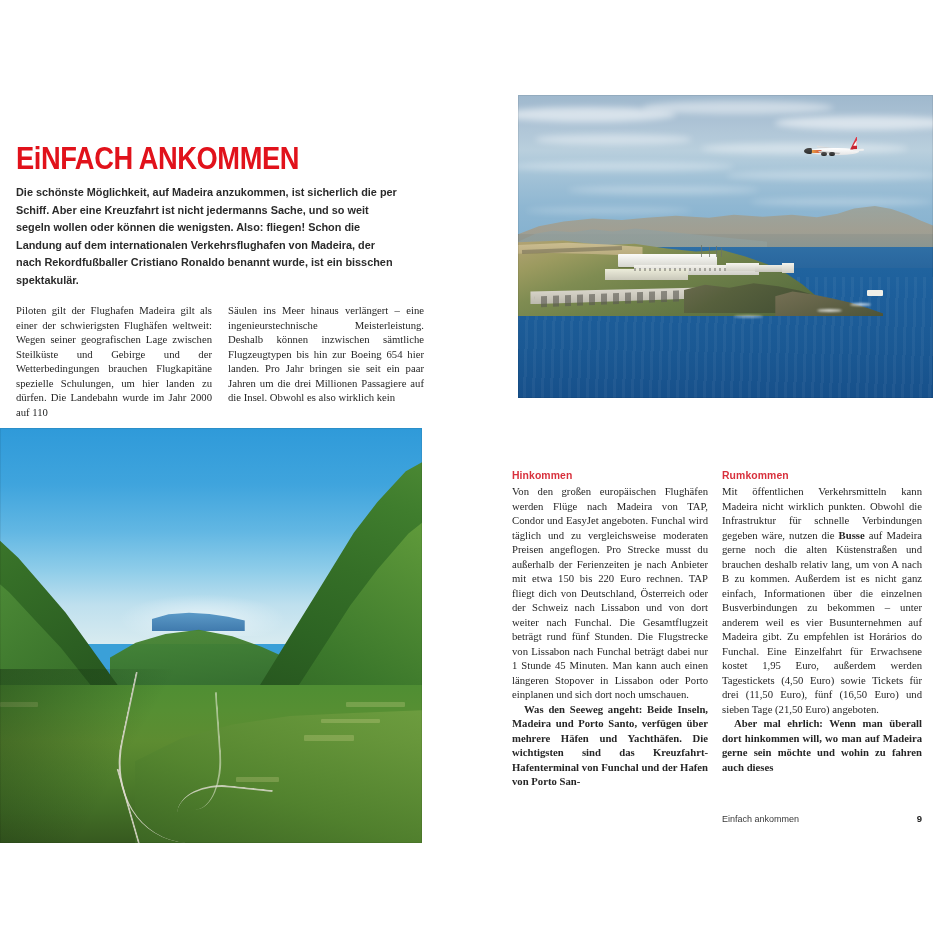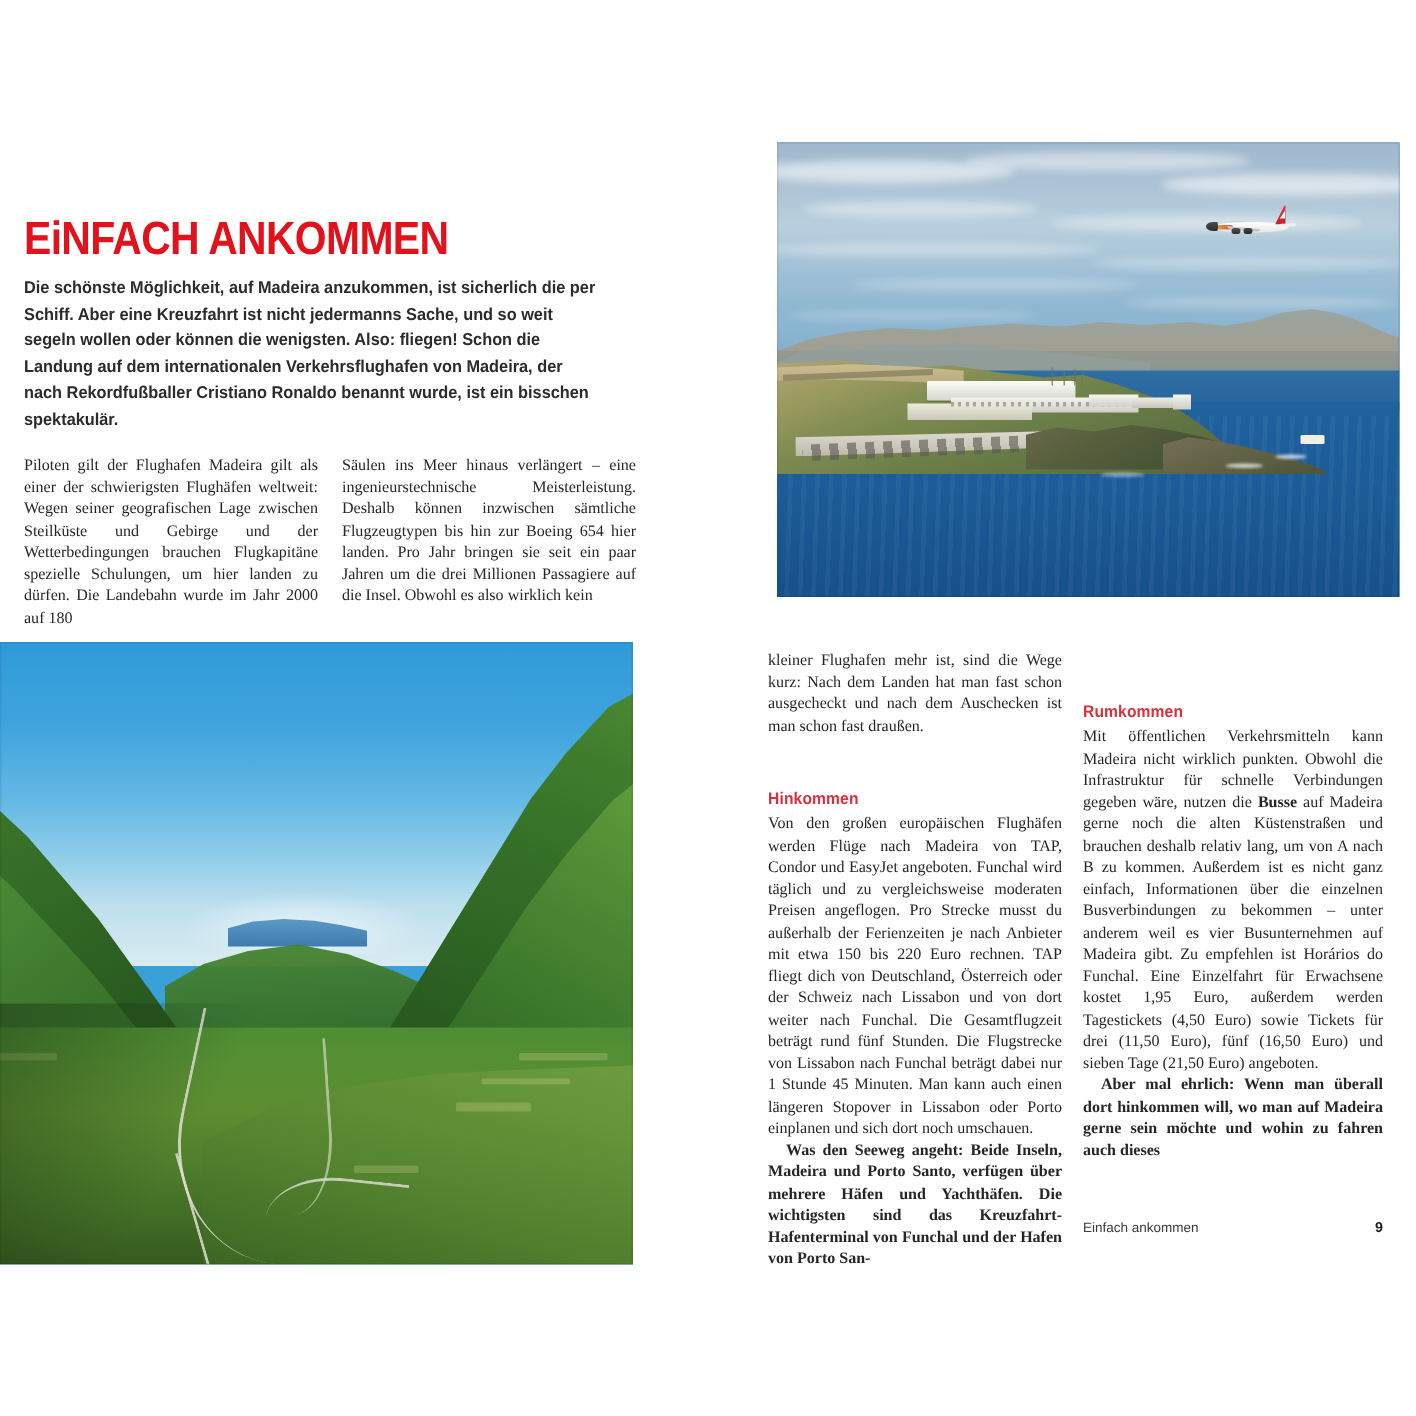--- a/index.html
+++ b/index.html
@@ -354,29 +354,28 @@
 </head>
 <body>
 
 <div class="page">
 
   <div id="heading">EiNFACH ANKOMMEN</div>
 
   <div id="intro">Die schönste Möglichkeit, auf Madeira anzukommen, ist sicherlich die per Schiff. Aber eine Kreuzfahrt ist nicht jedermanns Sache, und so weit segeln wollen oder können die wenigsten. Also: fliegen! Schon die Landung auf dem internationalen Verkehrsflughafen von Madeira, der nach Rekordfußballer Cristiano Ronaldo benannt wurde, ist ein bisschen spektakulär.</div>
 
   <div id="col-a" class="serif">
-    <p>Piloten gilt der Flughafen Madeira gilt als einer der schwierigsten Flughäfen weltweit: Wegen seiner geografischen Lage zwischen Steilküste und Gebirge und der Wetterbedingungen brauchen Flugkapitäne spezielle Schulungen, um hier landen zu dürfen. Die Landebahn wurde im Jahr 2000 auf 180</p>
+    <p>Piloten gilt der Flughafen Madeira gilt als einer der schwierigsten Flughäfen weltweit: Wegen seiner geografischen Lage zwischen Steilküste und Gebirge und der Wetterbedingungen brauchen Flugkapitäne spezielle Schulungen, um hier landen zu dürfen. Die Landebahn wurde im Jahr 2000 auf 110</p>
   </div>
 
   <div id="col-b" class="serif">
     <p>Säulen ins Meer hinaus verlängert – eine ingenieurstechnische Meisterleistung. Deshalb können inzwischen sämtliche Flugzeugtypen bis hin zur Boeing 654 hier landen. Pro Jahr bringen sie seit ein paar Jahren um die drei Millionen Passagiere auf die Insel. Obwohl es also wirklich kein</p>
   </div>
 
   <div id="col-c" class="serif">
-    <p>kleiner Flughafen mehr ist, sind die Wege kurz: Nach dem Landen hat man fast schon ausgecheckt und nach dem Auschecken ist man schon fast draußen.</p>
     <div class="spacer-lg"></div>
     <div class="subhead">Hinkommen</div>
     <p>Von den großen europäischen Flughäfen werden Flüge nach Madeira von TAP, Condor und EasyJet angeboten. Funchal wird täglich und zu vergleichsweise moderaten Preisen angeflogen. Pro Strecke musst du außerhalb der Ferienzeiten je nach Anbieter mit etwa 150 bis 220 Euro rechnen. TAP fliegt dich von Deutschland, Österreich oder der Schweiz nach Lissabon und von dort weiter nach Funchal. Die Gesamtflugzeit beträgt rund fünf Stunden. Die Flugstrecke von Lissabon nach Funchal beträgt dabei nur 1 Stunde 45 Minuten. Man kann auch einen längeren Stopover in Lissabon oder Porto einplanen und sich dort noch umschauen.</p>
     <p class="ind">Was den Seeweg angeht: Beide Inseln, Madeira und Porto Santo, verfügen über mehrere Häfen und Yachthäfen. Die wichtigsten sind das Kreuzfahrt-Hafenterminal von Funchal und der Hafen von Porto San-</p>
   </div>
 
   <div id="col-d" class="serif">
     <div class="spacer-lg"></div>
     <div class="subhead">Rumkommen</div>
     <p><span>Mit öffentlichen Verkehrsmitteln kann Madeira nicht wirklich punkten. Obwohl die Infrastruktur für schnelle Verbindungen gegeben wäre, nutzen die </span><b class="inl">Busse</b><span> auf Madeira gerne noch die alten Küstenstraßen und brauchen deshalb relativ lang, um von A nach B zu kommen. Außerdem ist es nicht ganz einfach, Informationen über die einzelnen Busverbindungen zu bekommen – unter anderem weil es vier Busunternehmen auf Madeira gibt. Zu empfehlen ist Horários do Funchal. Eine Einzelfahrt für Erwachsene kostet 1,95 Euro, außerdem werden Tagestickets (4,50 Euro) sowie Tickets für drei (11,50 Euro), fünf (16,50 Euro) und sieben Tage (21,50 Euro) angeboten.</span></p>

